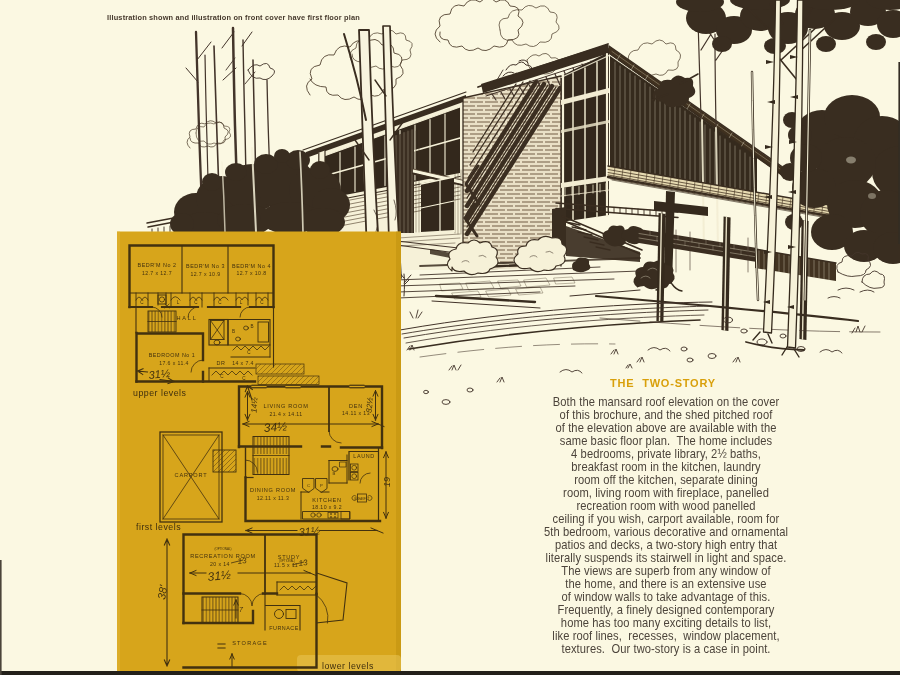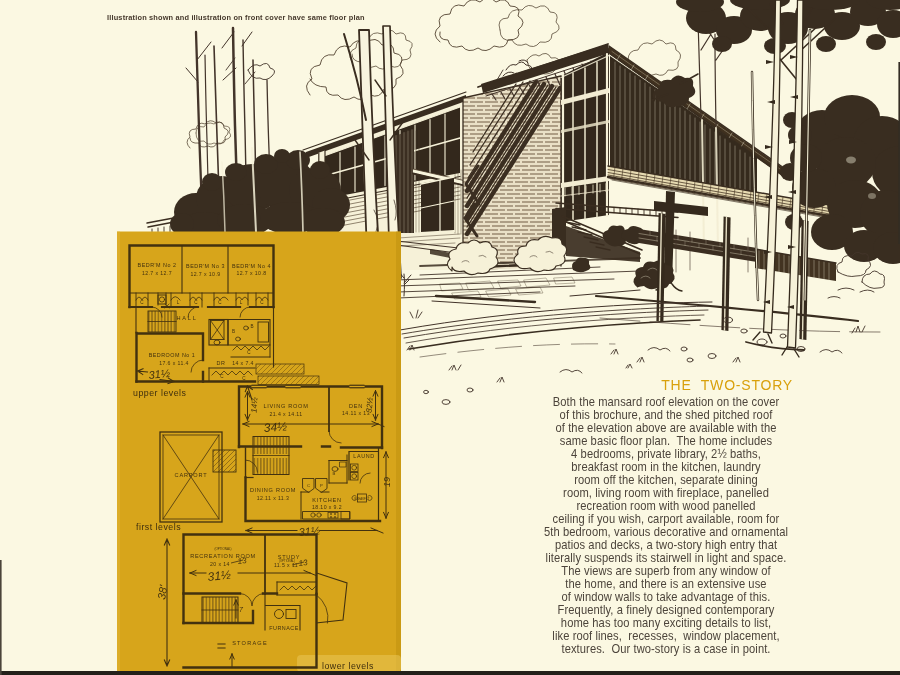--- a/index.html
+++ b/index.html
@@ -1,19 +1,19 @@
 <!DOCTYPE html>
 <html><head>
 <meta charset="utf-8">
 <style>
 html,body{margin:0;padding:0}
 body{width:900px;height:675px;position:relative;background:#FBF8E2;font-family:"Liberation Sans",sans-serif;overflow:hidden}
 #art{position:absolute;left:0;top:0}
 .cap{position:absolute;left:107px;top:12.5px;font-size:7.4px;font-weight:bold;color:#46392c;letter-spacing:.17px;white-space:nowrap}
-.hd{position:absolute;left:533px;top:376.5px;width:260px;text-align:right;font-size:14px;font-weight:normal;color:#D9A00B;letter-spacing:.8px;white-space:nowrap}
+.hd{position:absolute;left:533px;top:376.5px;width:260px;text-align:center;font-size:11px;font-weight:bold;color:#D9A00B;letter-spacing:.8px;white-space:nowrap}
 .bt{position:absolute;left:521px;top:395.5px;width:290px;text-align:center;font-size:12.4px;line-height:13.05px;color:#4c443b;transform:scaleX(.9);transform-origin:50% 0;letter-spacing:.1px}
 </style>
 </head>
 <body>
 <svg id="art" width="900" height="675" viewBox="0 0 900 675">
 <defs>
 <pattern id="brick" width="15" height="8" patternUnits="userSpaceOnUse">
 <path d="M0,2 h10 M12,2 h3 M0,6 h3 M5,6 h10" stroke="#55422c" stroke-width="1.1" fill="none" opacity=".9"></path>
 </pattern>
 <pattern id="hatch" width="5" height="5" patternUnits="userSpaceOnUse">
@@ -595,21 +595,21 @@
 
 <text x="322" y="669" font-size="8.8" letter-spacing=".5">lower levels</text>
 </g>
 </g>
 
 <rect x="0" y="671" width="900" height="4" fill="#23201a"></rect>
 <rect x="0" y="560" width="1.6" height="115" fill="#4a443a"></rect>
 <rect x="898.4" y="62" width="1.6" height="182" fill="#332d24"></rect>
 </svg>
 
-<div class="cap">Illustration shown and illustration on front cover have same floor plan</div>
+<div class="cap">Illustration shown and illustration on front cover have first floor plan</div>
 
 <div class="hd">THE&nbsp; TWO-STORY</div>
 
 <div class="bt">Both the mansard roof elevation on the cover<br>
 of this brochure, and the shed pitched roof<br>
 of the elevation above are available with the<br>
 same basic floor plan.&nbsp; The home includes<br>
 4 bedrooms, private library, 2½ baths,<br>
 breakfast room in the kitchen, laundry<br>
 room off the kitchen, separate dining<br>

